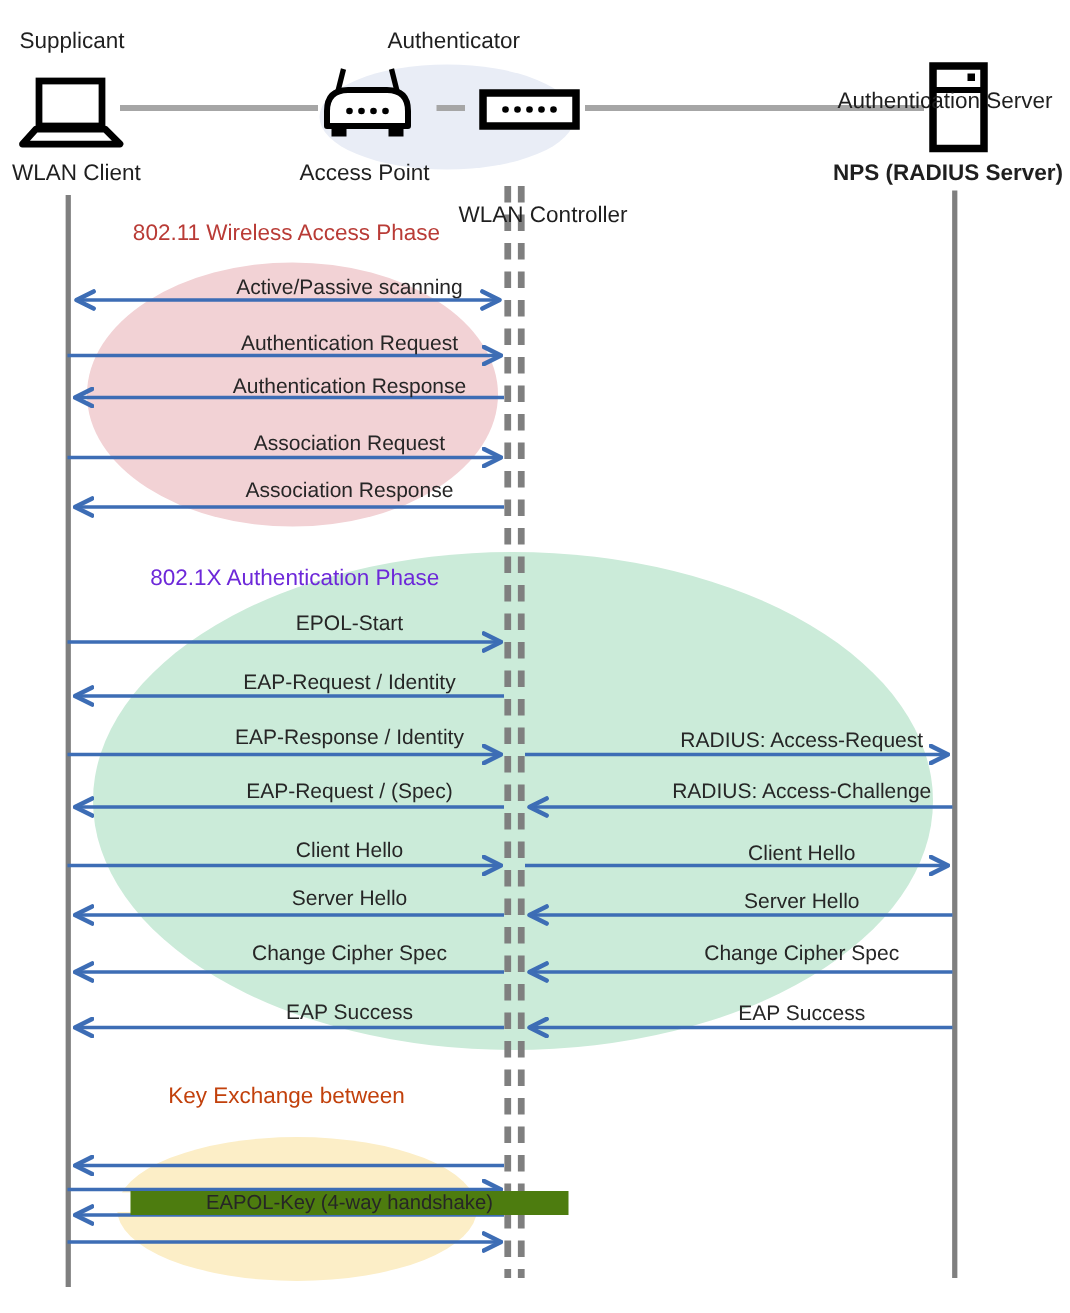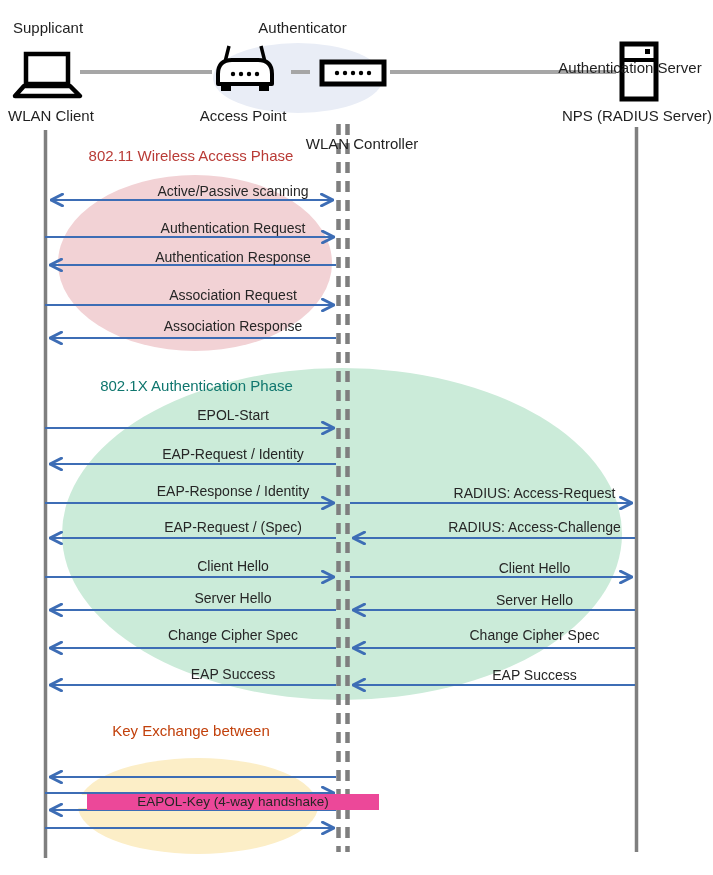--- a/index.html
+++ b/index.html
@@ -4,25 +4,25 @@
 <style>
   html,body{margin:0;padding:0;background:#ffffff;}
   .stage{position:relative;width:713px;height:875px;background:#ffffff;overflow:hidden;
          font-family:"Liberation Sans", sans-serif;}
   .lbl{position:absolute;font-size:14px;color:#262626;text-align:center;line-height:18px;white-space:nowrap;margin-left:42px;}
   .actor{position:absolute;font-size:15px;color:#1f1f1f;line-height:18px;white-space:nowrap;}
   .msgL{left:45px;width:292px;}
   .msgR{left:348px;width:289px;}
   .phase-title{position:absolute;font-size:15px;text-align:center;line-height:19px;white-space:nowrap;}
   .p1{color:#B93B36;}
-  .p2{color:#0f766e;}
+  .p2{color:#6d28d9;}
   .p3{color:#c2410c;}
   svg.bg{position:absolute;left:0;top:0;}
   .icon{position:absolute;}
-  .keylabel{background:#ec4899;height:16px;line-height:16px;font-size:13.5px;}
+  .keylabel{background:#4d7c0f;height:16px;line-height:16px;font-size:13.5px;}
 </style>
 </head>
 <body>
 
 <div class="stage">
 
   <svg class="bg" width="713" height="875" viewBox="0 0 713 875">
     <defs>
       <marker id="arw" viewBox="0 0 10 10" refX="9" refY="5" markerWidth="6.5" markerHeight="6.5" orient="auto-start-reverse">
         <path d="M1,1 L9,5 L1,9" fill="none" stroke="#3D6DB5" stroke-width="2.1" stroke-linecap="round" stroke-linejoin="round"></path>
@@ -107,21 +107,21 @@
     <rect x="27" y="8" width="5" height="5" fill="#000000"></rect>
   </svg>
 
   <div class="actor" style="left:13px;top:19px;">Supplicant</div>
   <div class="actor" style="left:230px;top:19px;width:145px;text-align:center;">Authenticator</div>
   <div class="actor" style="left:555px;top:19px;width:150px;text-align:center;margin-top:40px;">Authentication Server</div>
 
   <div class="actor" style="left:8px;top:107px;">WLAN Client</div>
   <div class="actor" style="left:193px;top:107px;width:100px;text-align:center;">Access Point</div>
   <div class="actor" style="left:302px;top:107px;width:120px;text-align:center;margin-top:28px;">WLAN Controller</div>
-  <div class="actor" style="left:552px;top:107px;width:160px;text-align:right;">NPS (RADIUS Server)</div>
+  <div class="actor" style="left:552px;top:107px;width:160px;text-align:center;font-weight:bold;">NPS (RADIUS Server)</div>
 
   <div class="phase-title p1 msgL" style="top:146px;">802.11 Wireless Access Phase</div>
   <div class="phase-title p2" style="left:50px;width:293px;top:376px;">802.1X Authentication Phase</div>
   <div class="phase-title p3 msgL" style="top:721px;">Key Exchange between</div>
 
   <div class="lbl msgL" style="top:182px;">Active/Passive scanning</div>
   <div class="lbl msgL" style="top:219px;">Authentication Request</div>
   <div class="lbl msgL" style="top:248px;">Authentication Response</div>
   <div class="lbl msgL" style="top:286px;">Association Request</div>
   <div class="lbl msgL" style="top:317px;">Association Response</div>

